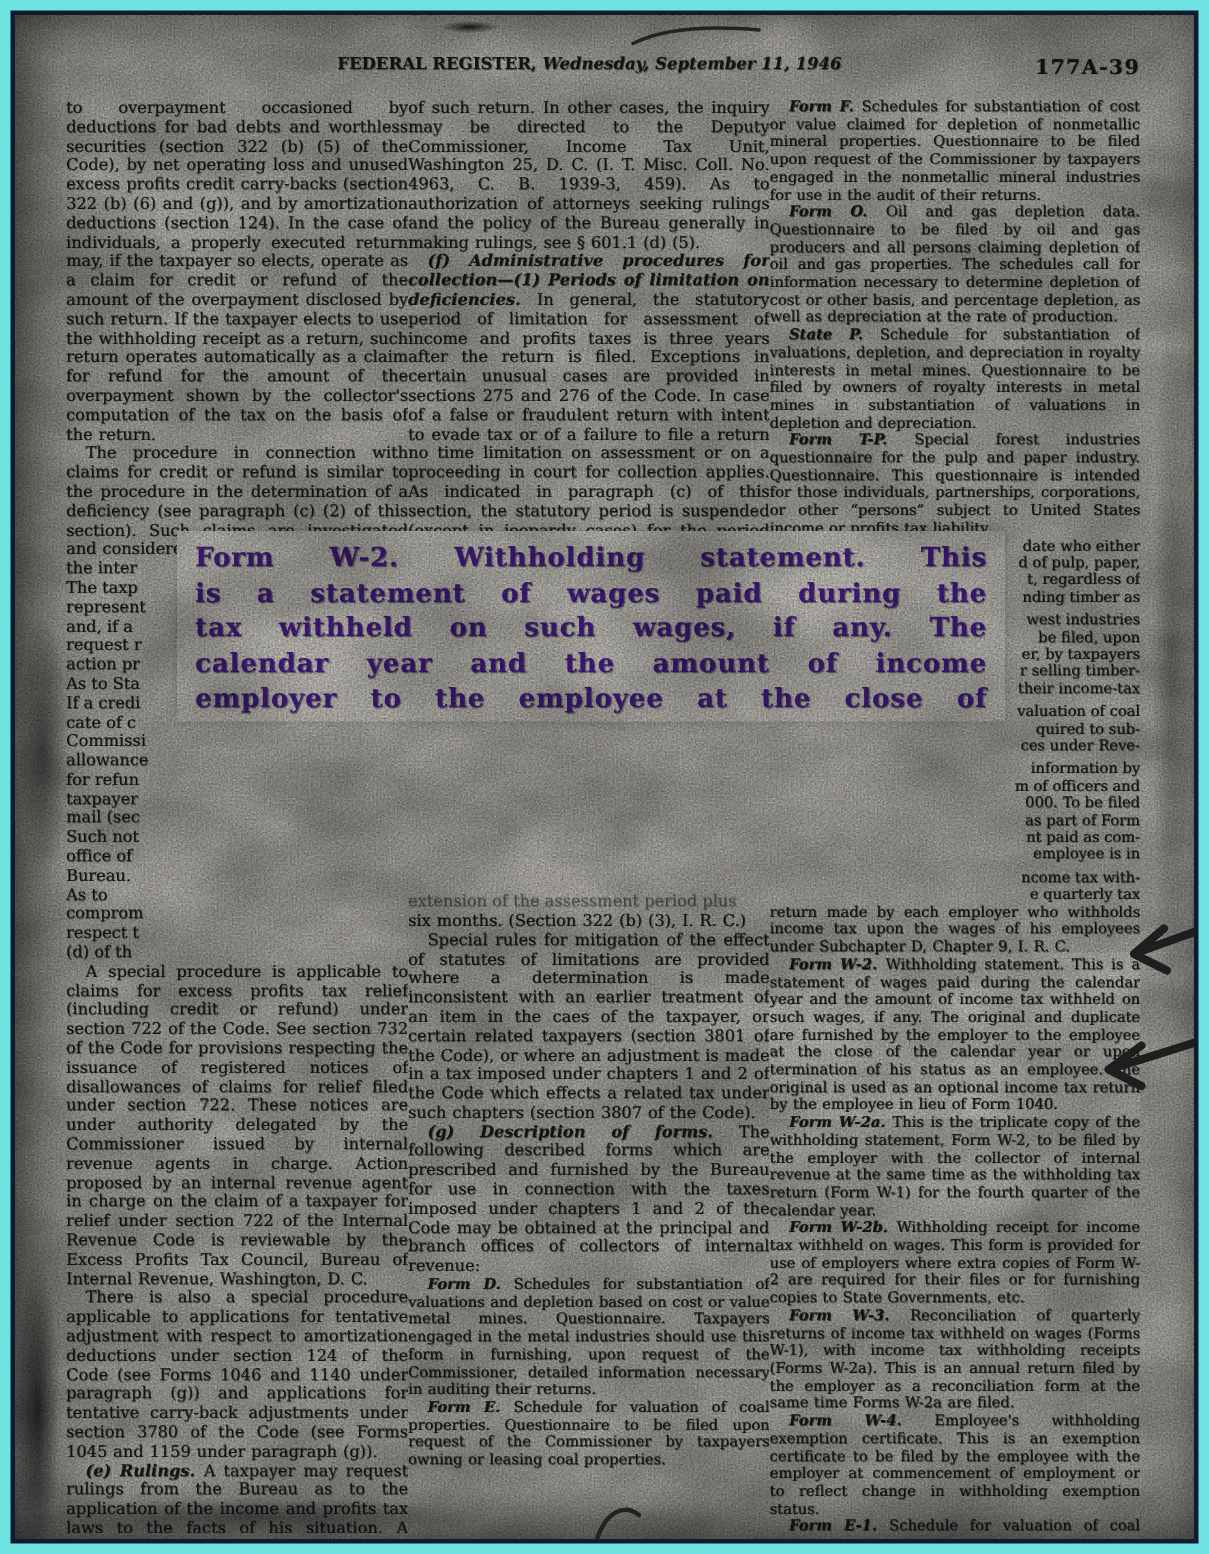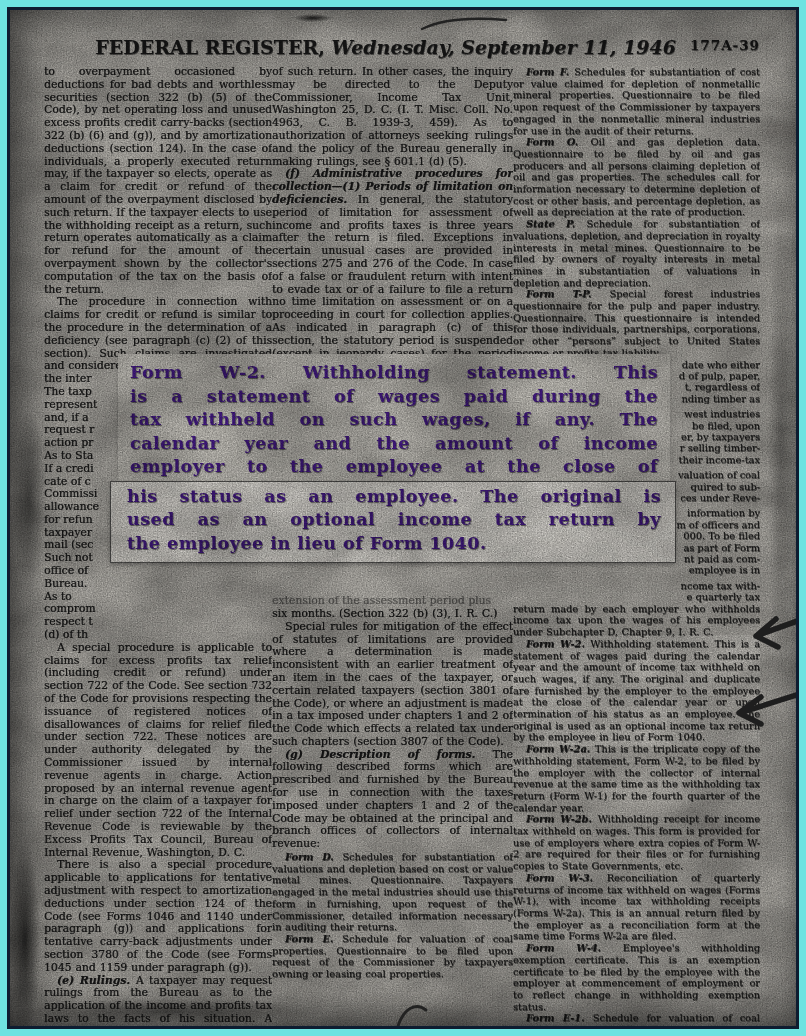--- a/index.html
+++ b/index.html
@@ -5,21 +5,21 @@
   * { box-sizing: border-box; margin: 0; padding: 0; }
   html,body { width: 806px; height: 1036px; }
   body { background: #6fe3e1; position: relative; overflow: hidden;
          font-family: "DejaVu Serif", serif; }
   .frame { position: absolute; inset: 7px; background: #0e1c30; padding: 3px; }
   .page  { position: relative; width: 100%; height: 100%; background: #c7c4bd; overflow: hidden; color:#1b1b1b; }
 
   
   .header { position: absolute; top: 26px; left: 0; right: 0; height: 20px; z-index: 3; }
   .header-title { position: absolute; left: 50%; transform: translateX(-53%); white-space: nowrap;
-                  font-size: 19px; font-weight: bold; text-shadow: 0.5px 0.5px 0.7px rgba(0,0,0,.55); }
+                  font-size: 11px; font-weight: bold; text-shadow: 0.5px 0.5px 0.7px rgba(0,0,0,.55); }
   .header-title .date { font-style: italic; }
   .page-num { position: absolute; right: 36px; top: 1px; font-weight: bold; font-size: 13.5px;
               letter-spacing: 1px; text-shadow: 0.5px 0.5px 0.7px rgba(0,0,0,.55); }
 
   
   .cols { position: absolute; top: 56px; left: 34px; right: 30px; bottom: 4px; display: flex; z-index: 2; }
   .col { overflow: hidden; }
   .col-left  { width: 228px; flex: none; }
   .col-mid   { width: 241px; flex: none; }
   .col-right { width: 247px; flex: none; }
@@ -198,26 +198,20 @@
 
     <div class="callout">
       <div class="callout-top">
 
       <div class="bigline">Form W-2.  Withholding statement.  This</div>
           <div class="bigline">is a statement of wages paid during the</div>
           <div class="bigline">tax withheld on such wages, if any.  The</div>
           <div class="bigline">calendar year and the amount of income</div>
           <div class="bigline">employer to the employee at the close of</div>
         </div>
-      <div class="callout-bottom">
-
-      <div class="bigline">his status as an employee.  The original is</div>
-          <div class="bigline">used as an optional income tax return by</div>
-          <div class="bigline">the employee in lieu of Form 1040.</div>
-        </div>
     </div>
 
     <svg class="arrow" style="left:736px; top:597px;" width="70" height="50" viewBox="0 0 70 50">
       <path d="M66 9 Q42 17 10 29 M10 29 L30 12 M10 29 L32 40" fill="none" stroke="#1e1e1e" stroke-width="5.5" stroke-linecap="round" stroke-linejoin="round"></path>
     </svg>
     <svg class="arrow" style="left:720px; top:674px;" width="80" height="46" viewBox="0 0 80 46">
       <path d="M76 8 Q48 17 9 29 M9 29 L31 13 M9 29 L31 40" fill="none" stroke="#1e1e1e" stroke-width="5.5" stroke-linecap="round" stroke-linejoin="round"></path>
     </svg>
     <svg class="squiggle" style="left:408px; top:2px;" width="92" height="20" viewBox="0 0 92 20">
       <path d="M4 17 Q32 3 88 8" fill="none" stroke="#222" stroke-width="2.4" stroke-linecap="round"></path>

